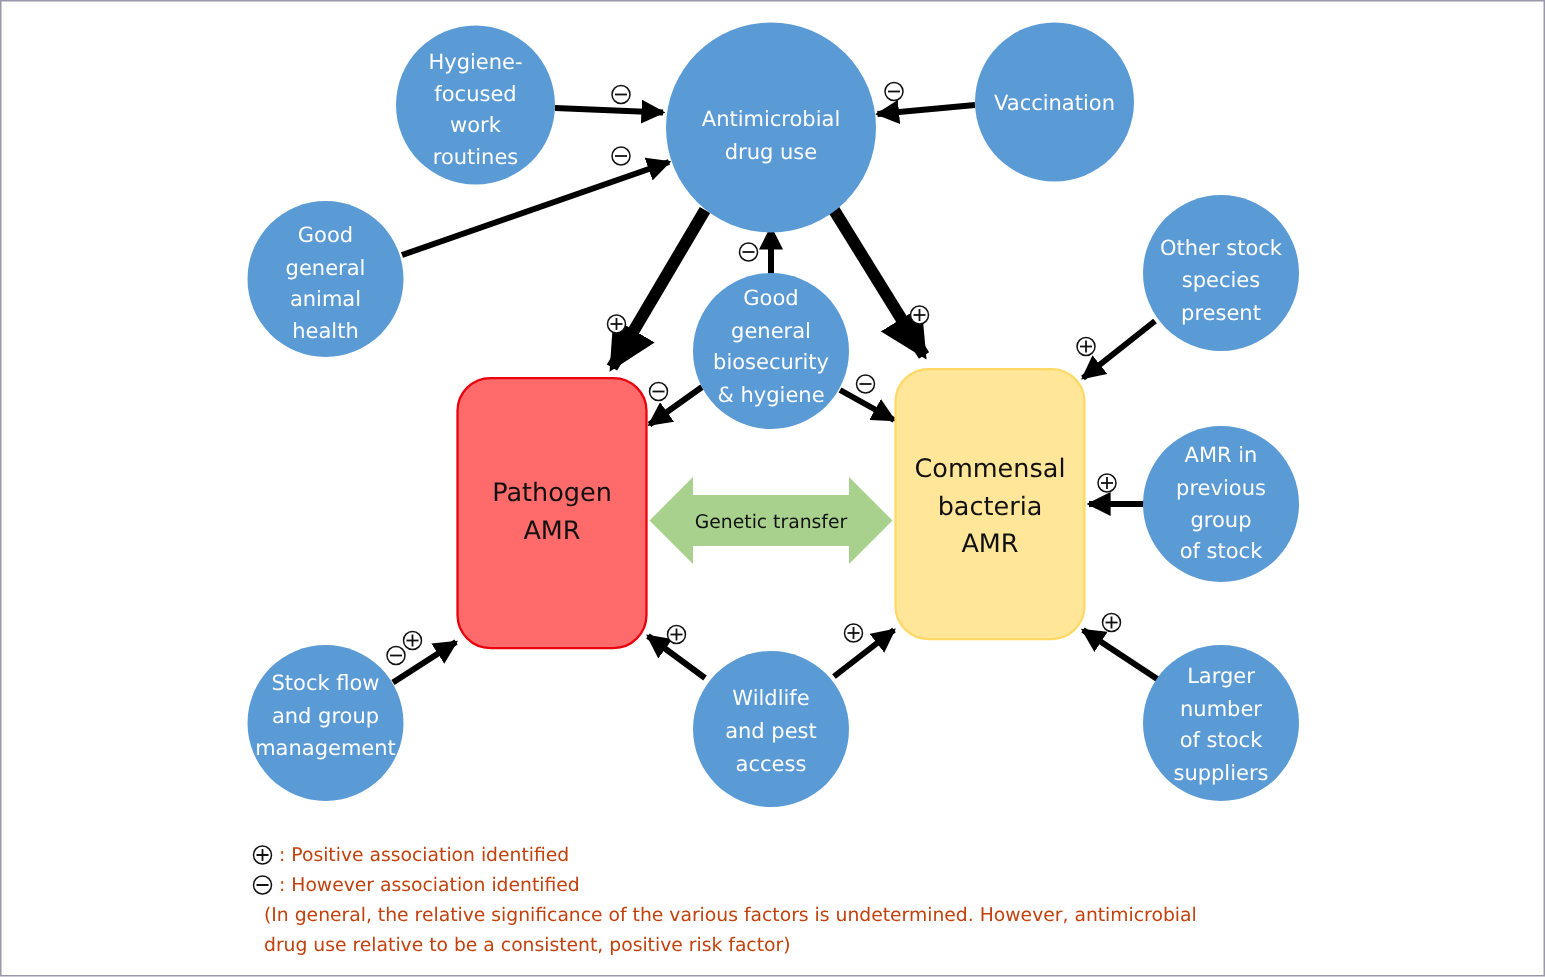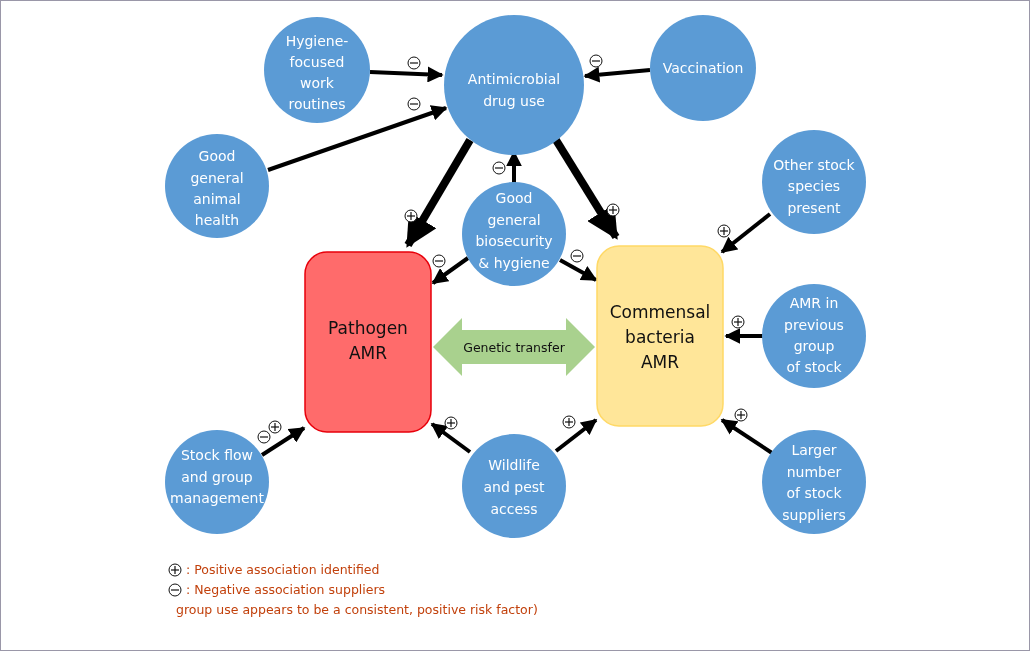--- a/index.html
+++ b/index.html
@@ -204,16 +204,17 @@
         <line x1="-4" y1="0" x2="4" y2="0" stroke="#111" stroke-width="1.2"></line>
         <line x1="0" y1="-4" x2="0" y2="4" stroke="#111" stroke-width="1.2"></line>
       </svg>
     <span>: Positive association identified</span>
   </div>
   <div class="row">
     <svg class="sym" width="14" height="14" viewBox="-7 -7 14 14" style="position:static">
         <circle r="6" fill="#fff" stroke="#111" stroke-width="1"></circle>
         <line x1="-4" y1="0" x2="4" y2="0" stroke="#111" stroke-width="1.2"></line>
       </svg>
-    <span>: Negative association suppliers</span>
+    <span>: However association identified</span>
   </div>
-  <div class="note">group use appears to be a consistent, positive risk factor)</div>
+  <div class="note">(In general, the relative significance of the various factors is undetermined. However, antimicrobial</div>
+  <div class="note">drug use relative to be a consistent, positive risk factor)</div>
 </div>
 
 </body></html>

